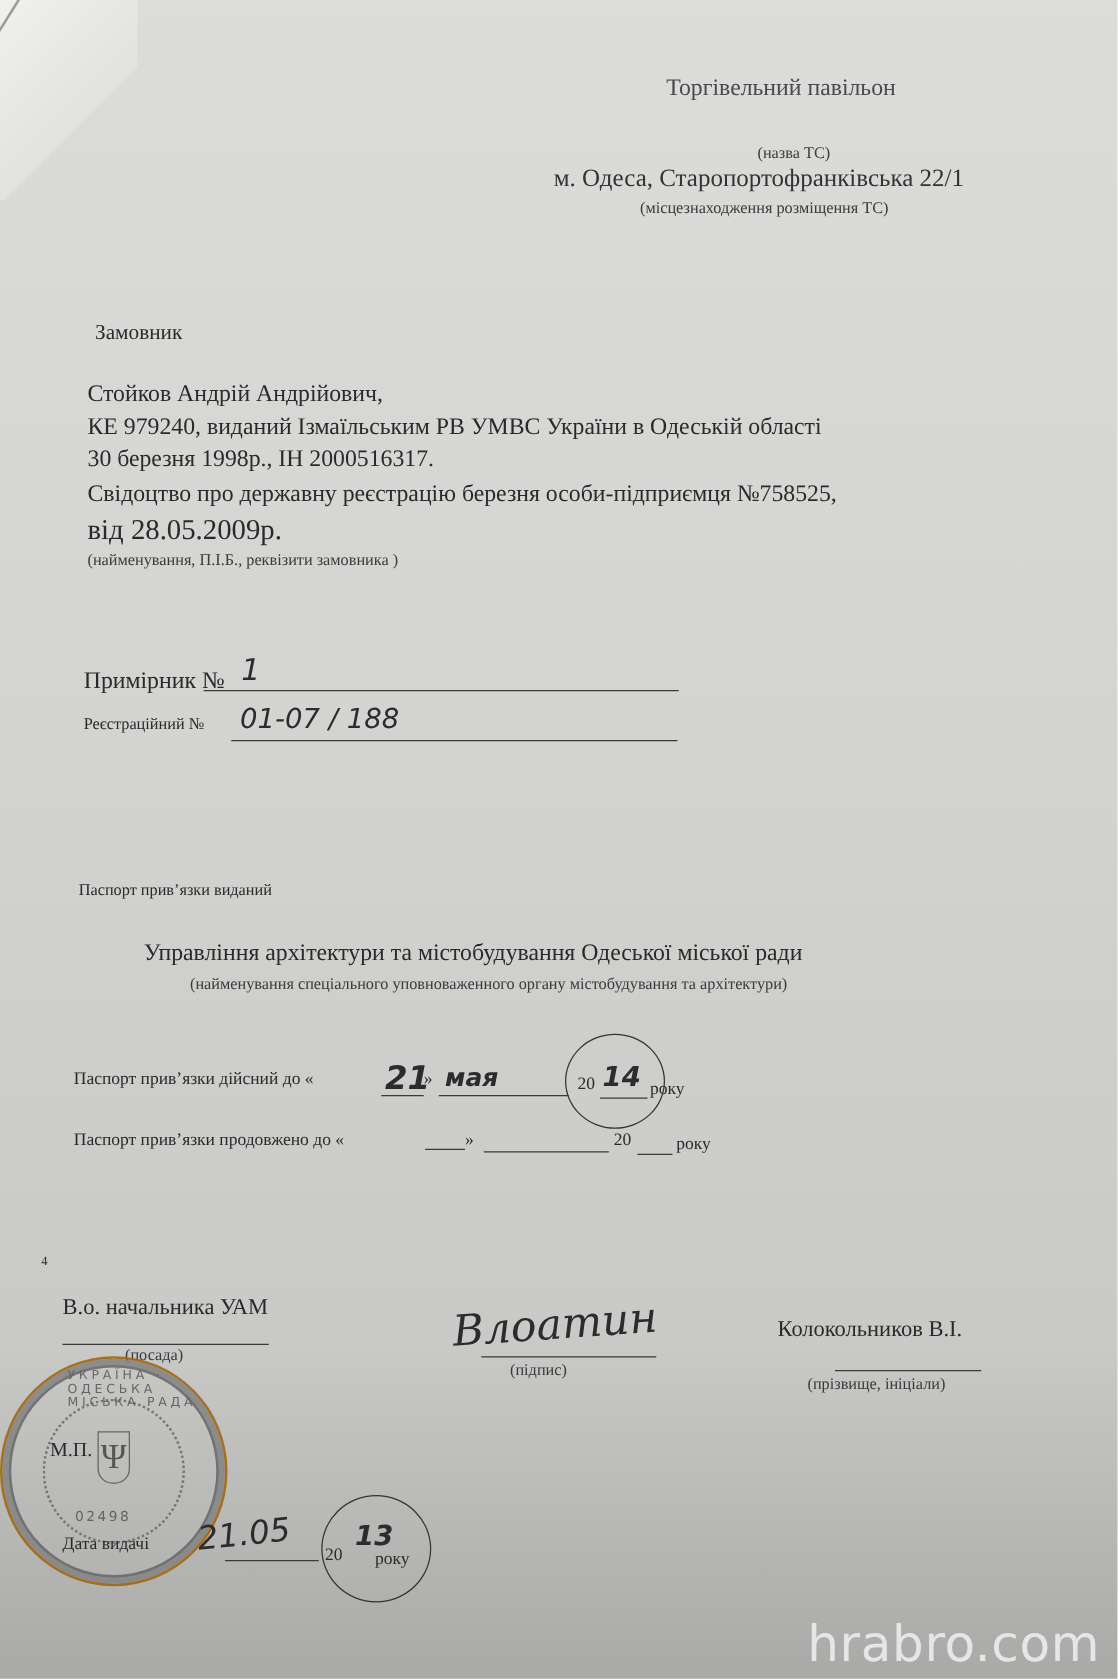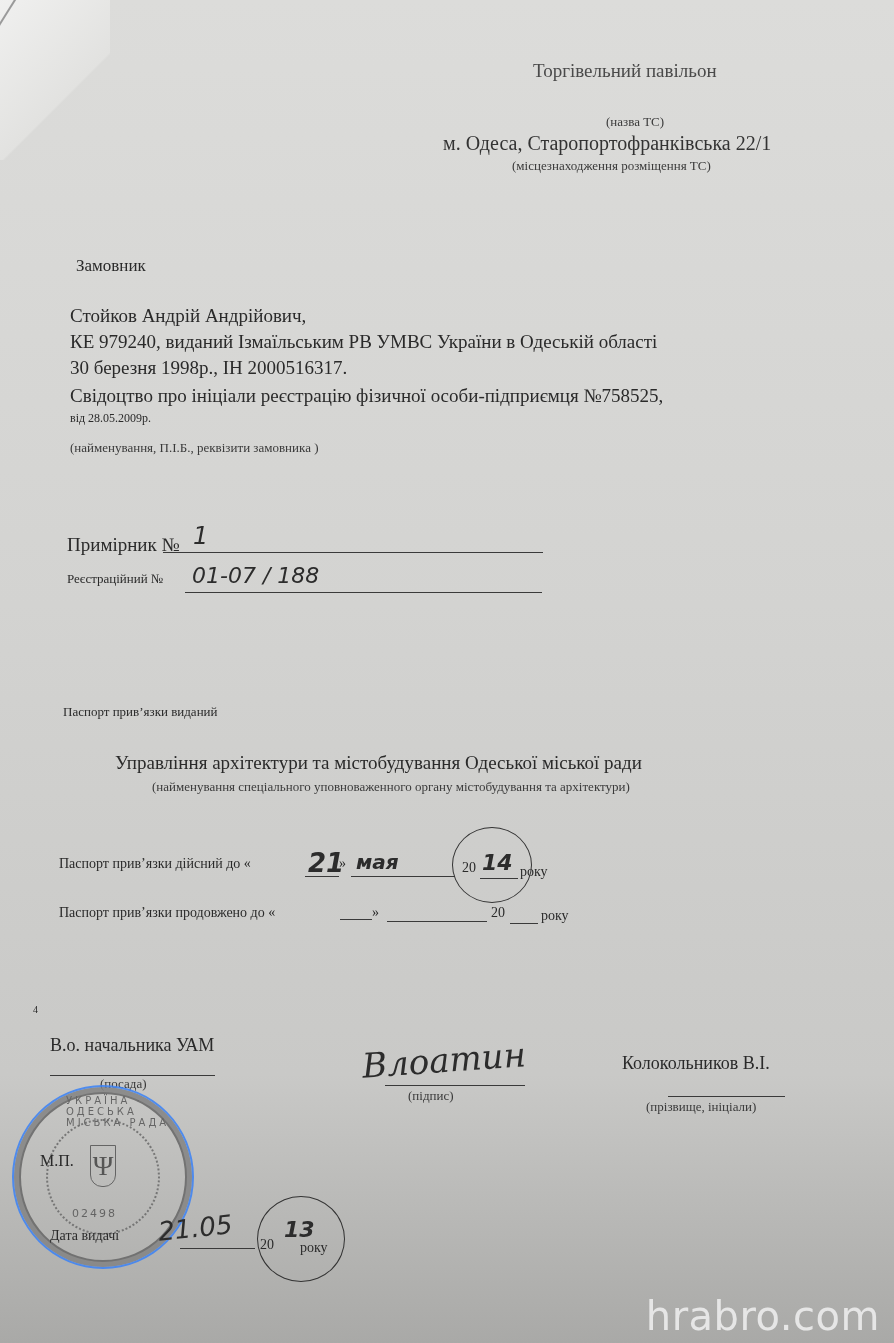--- a/index.html
+++ b/index.html
@@ -17,22 +17,22 @@
     position:absolute; left:-30px; top:70px; width:200px; height:2px;
     background:#9a9a9a; transform: rotate(-58deg); transform-origin:left top;
   }
   .abs { position:absolute; white-space:nowrap; }
   .u { text-underline-offset: 2px; text-decoration-thickness:1px; }
   .caption { font-size:13px; color:#3a3a3a; }
   .line { position:absolute; height:1px; background:#3a3a3a; }
   .hand { font-family: "DejaVu Sans", sans-serif; font-style: italic; color:#2c2c2c; position:absolute; white-space:nowrap; }
   .circle { position:absolute; border:1.5px solid #333; border-radius:50%; }
   .stamp {
-    position:absolute; left:12px; top:1085px; width:178px; height:180px;
-    border-radius:50%; border:2px solid #3b82f6; box-shadow: inset 0 0 0 5px rgba(200,200,200,0.3), inset 0 0 0 7px #666;
+    position:absolute; left:0; top:1085px; width:178px; height:180px;
+    border-radius:50%; border:2px solid #a16207; box-shadow: inset 0 0 0 5px rgba(200,200,200,0.3), inset 0 0 0 7px #666;
     opacity:0.85;
   }
   .stamp-inner {
     position:absolute; left:32px; top:32px; width:110px; height:112px; border-radius:50%;
     border:2px dotted #6a6a6a;
   }
   .stamp-ring-text { position:absolute; font-family:"DejaVu Sans", sans-serif; font-size:10px; color:#555; letter-spacing:3px; }
   .trident { position:absolute; left:76px; top:58px; width:24px; height:40px; font-size:28px; line-height:40px; text-align:center; color:#444; border:1.5px solid #555; border-radius:0 0 12px 12px; }
   .watermark {
     position:absolute; right:14px; bottom:4px; font-family:"DejaVu Sans", sans-serif;
@@ -47,22 +47,22 @@
 
 <div class="abs u" style="left:533px; top:60px; font-size:19px; color:#4a4a4a;">Торгівельний павільон</div>
 <div class="abs caption" style="left:606px; top:85px;margin-top:29px;">(назва ТС)</div>
 <div class="abs u" style="left:443px; top:132px; font-size:20px; color:#333;">м. Одеса, Старопортофранківська 22/1</div>
 <div class="abs caption" style="left:512px; top:158px;">(місцезнаходження розміщення ТС)</div>
 
 <div class="abs" style="left:76px; top:256px; font-size:17px;">Замовник</div>
 <div class="abs u" style="left:70px; top:305px; font-size:19px;">Стойков Андрій Андрійович,</div>
 <div class="abs u" style="left:70px; top:331px; font-size:19px;">КЕ 979240, виданий  Ізмаїльським РВ УМВС України в Одеській області</div>
 <div class="abs u" style="left:70px; top:357px; font-size:19px;">30 березня 1998р., ІН 2000516317.</div>
-<div class="abs u" style="left:70px; top:385px; font-size:19px;">Свідоцтво про ініціали реєстрацію фізичної особи-підприємця №758525,</div>
-<div class="abs u" style="left:70px; top:411px; font-size:12px;">від 28.05.2009р.</div>
+<div class="abs u" style="left:70px; top:385px; font-size:19px;">Свідоцтво про державну реєстрацію березня особи-підприємця №758525,</div>
+<div class="abs u" style="left:70px; top:411px; font-size:23px;">від 28.05.2009р.</div>
 <div class="abs caption" style="left:70px; top:440px;">(найменування, П.І.Б., реквізити замовника )</div>
 
 <div class="abs" style="left:67px; top:534px; font-size:19px;">Примірник №</div>
 <div class="line" style="left:163px; top:552px; width:380px;"></div>
 <div class="hand" style="left:193px; top:522px; font-size:24px;">1</div>
 
 <div class="abs" style="left:67px; top:571px; font-size:13px;">Реєстраційний №</div>
 <div class="line" style="left:185px; top:592px; width:357px;"></div>
 <div class="hand" style="left:192px; top:563px; font-size:22px;">01-07 / 188</div>
 

